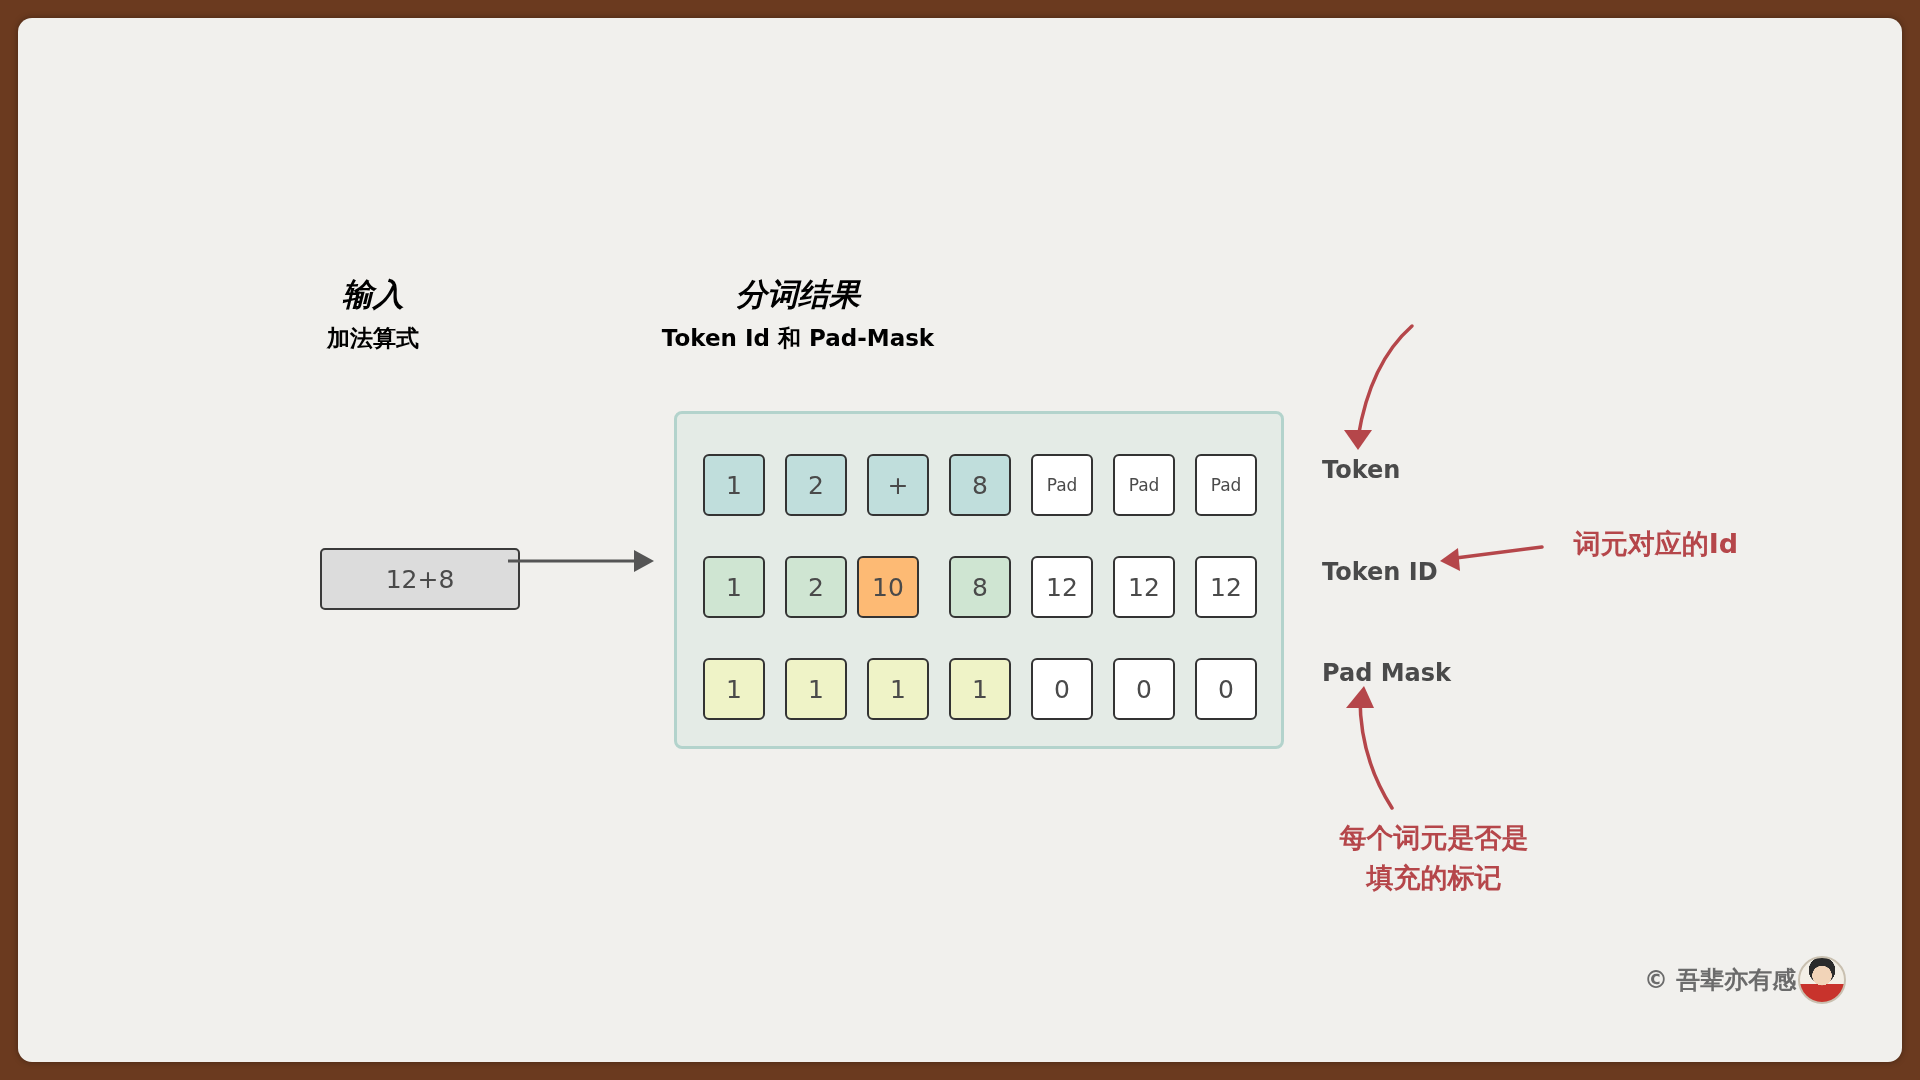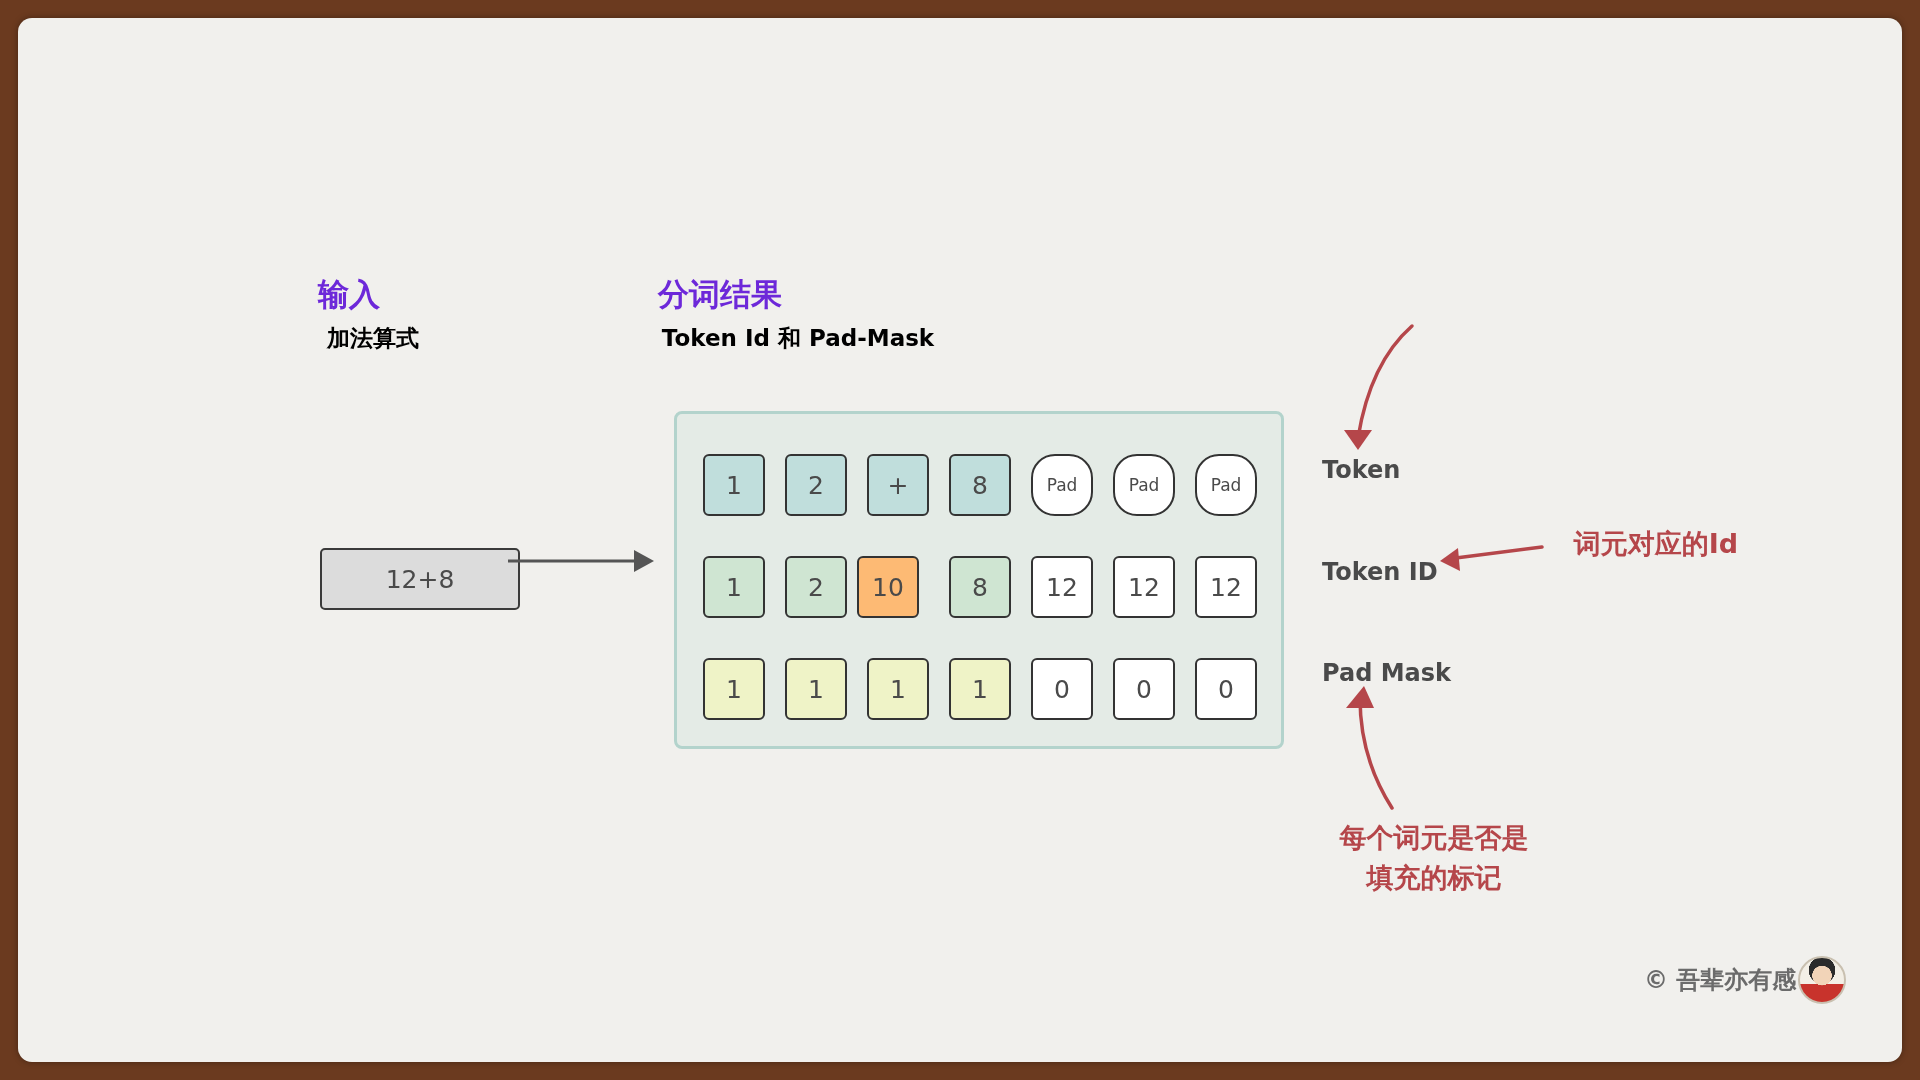--- a/index.html
+++ b/index.html
@@ -14,22 +14,24 @@
       left: 18px; top: 18px;
       width: 1884px; height: 1044px;
       background: #f1f0ed;
       border-radius: 14px;
       box-shadow: 0 0 6px rgba(0,0,0,0.35);
       overflow: hidden;
     }
     .abs { position: absolute; }
     .title {
       font-weight: bold;
-      color: #6d28d9;
+      color: #000000;
       font-size: 31px;
+      text-align: center;
+      font-style: italic;
     }
     .subtitle {
       color: #000000;
       font-size: 23px;
       text-align: center;
       font-weight: bold;
     }
     .input-box {
       position: absolute;
       left: 302px; top: 530px;
@@ -49,21 +51,21 @@
       border-radius: 8px;
     }
     .cell {
       position: absolute;
       width: 62px; height: 62px;
       border: 2.5px solid #333;
       border-radius: 6px;
       display: flex; align-items: center; justify-content: center;
       font-size: 25px; color: #4a4a4a;
     }
-    .cell.small { font-size: 17px; border-radius: 24px; }
+    .cell.small { font-size: 17px; }
     .row-label {
       position: absolute;
       font-size: 24px; color: #4a4a4a; font-weight: bold; text-align: right;
     }
     .annot {
       position: absolute;
       color: #b5464a;
       font-weight: bold;
       font-size: 27px;
       text-align: center;

